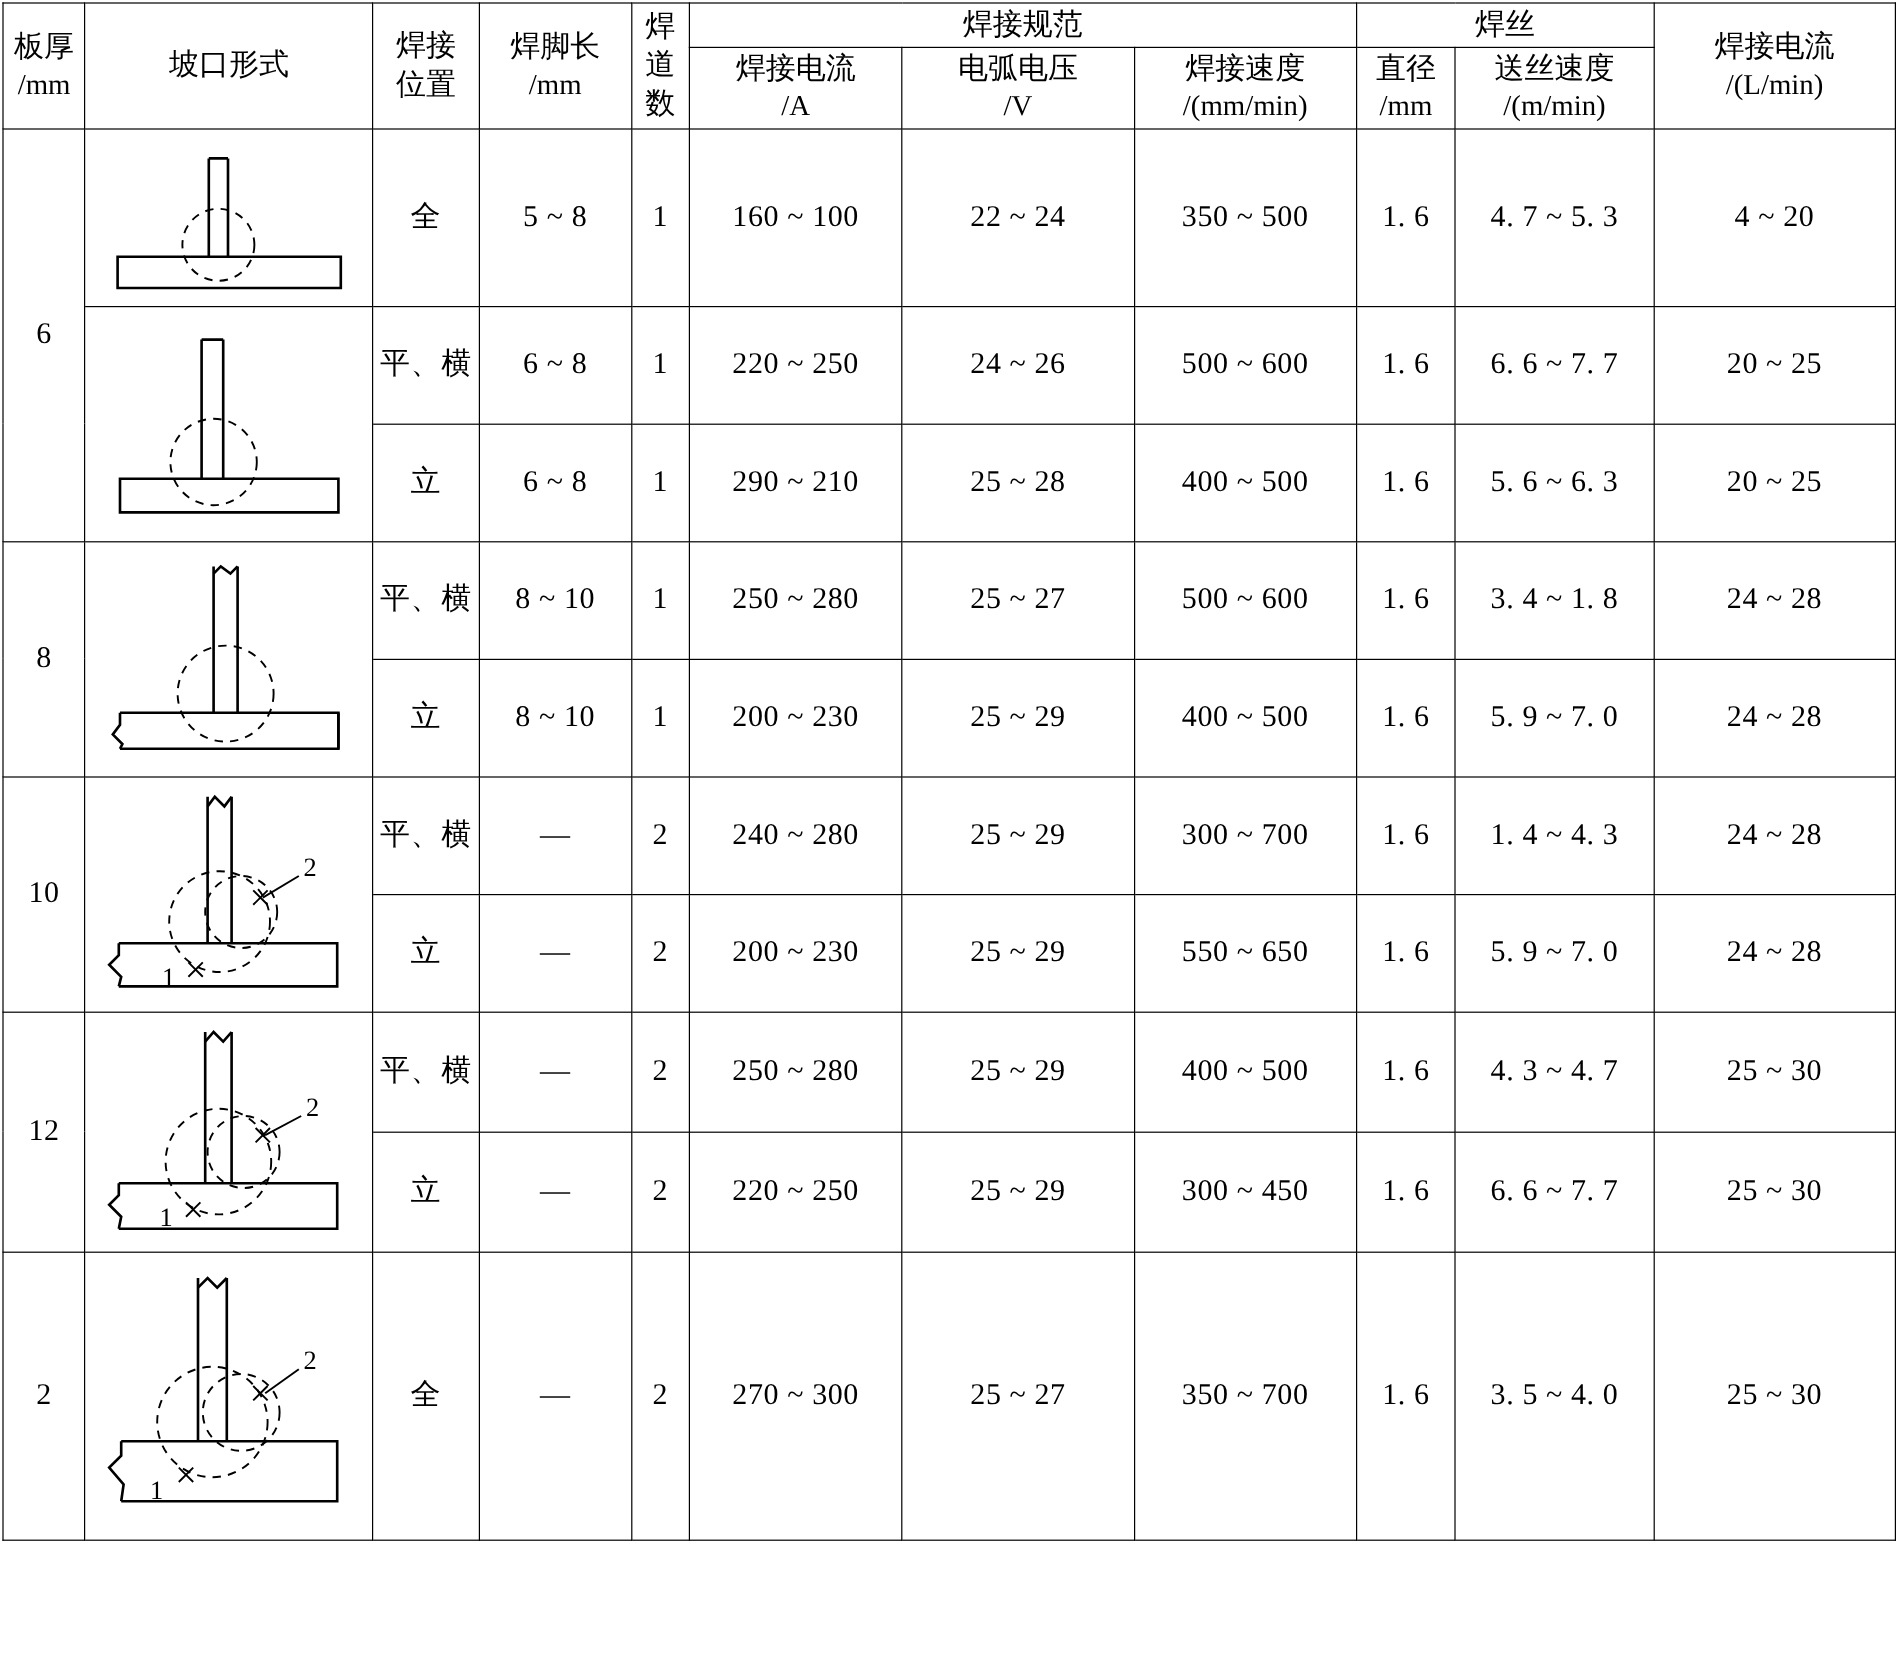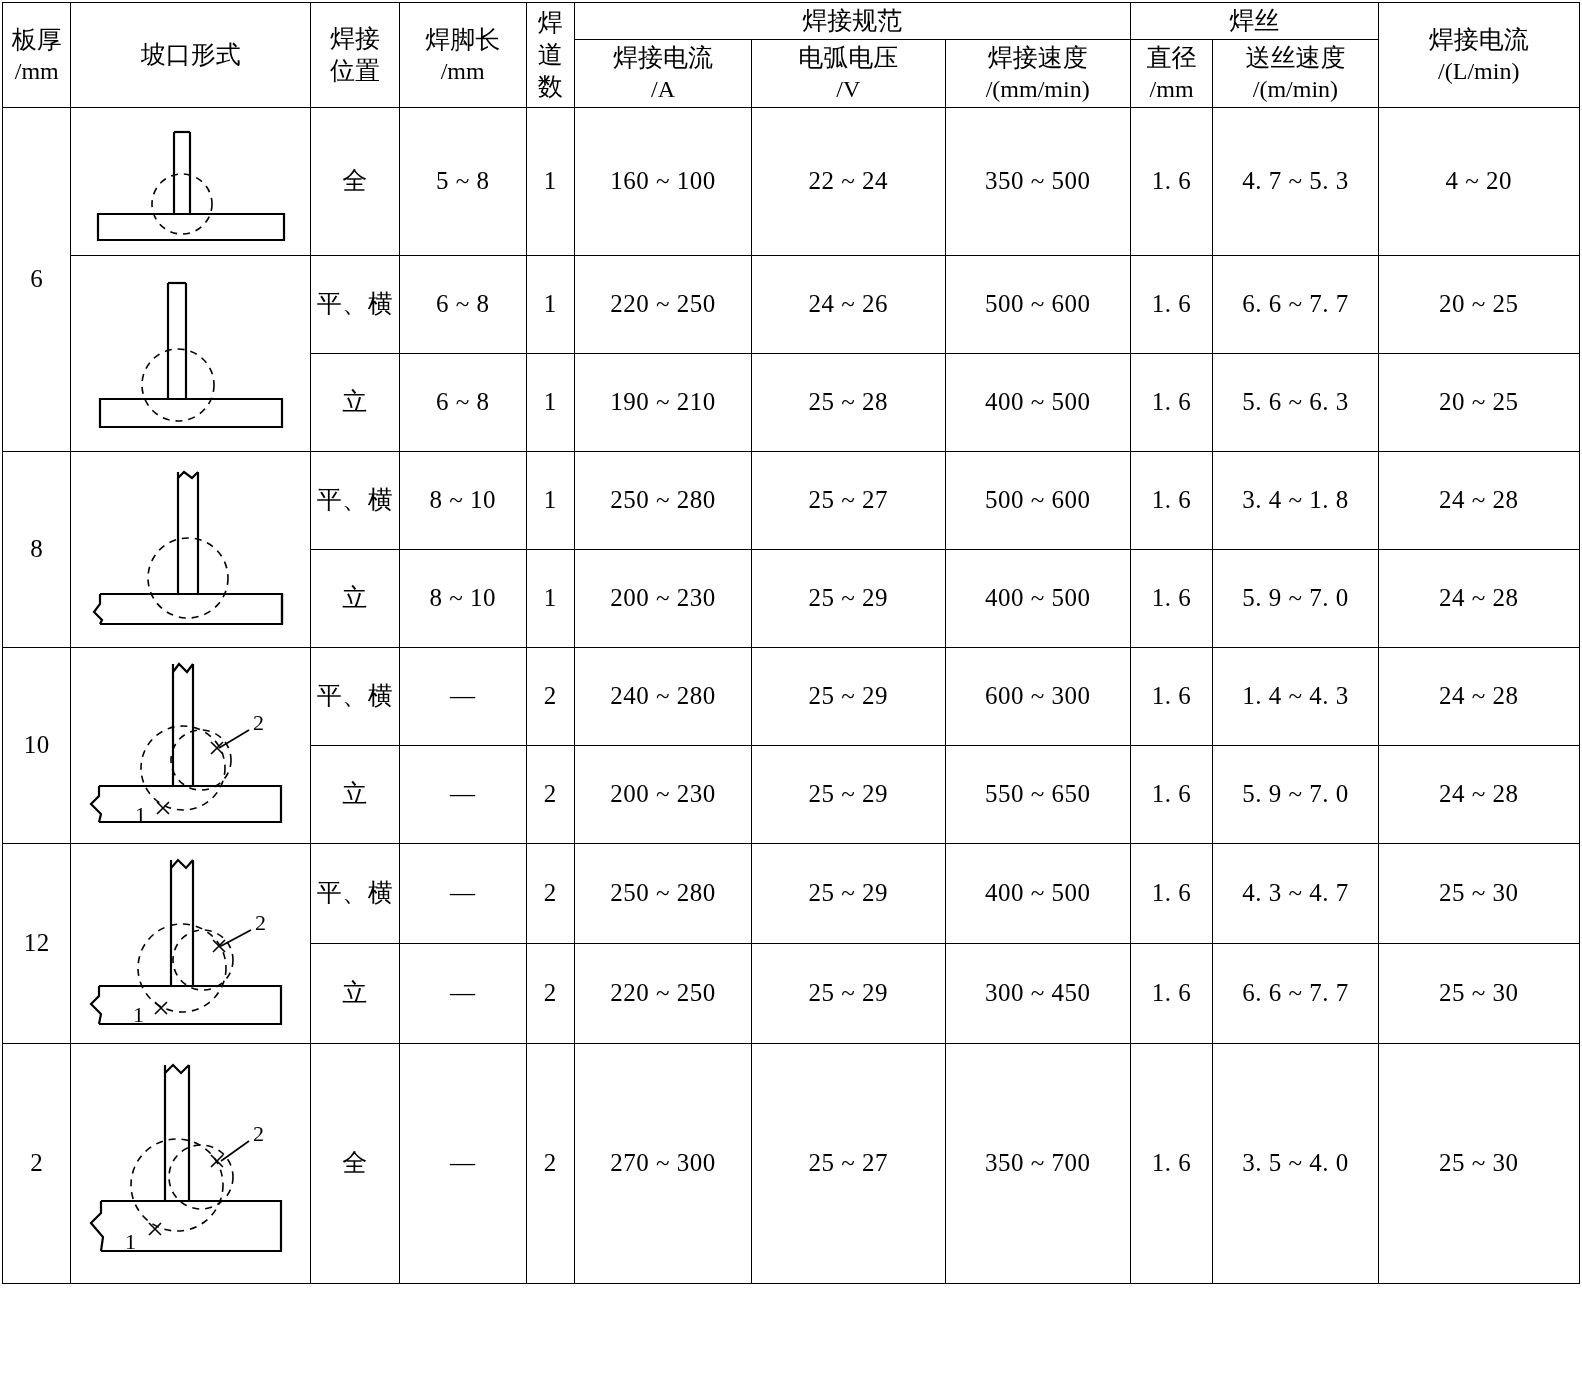--- a/index.html
+++ b/index.html
@@ -184,21 +184,21 @@
       <td class="val">24 ~ 26</td>
       <td class="val">500 ~ 600</td>
       <td class="val">1. 6</td>
       <td class="val">6. 6 ~ 7. 7</td>
       <td class="val">20 ~ 25</td>
     </tr>
     <tr class="row-mid">
       <td class="val">立</td>
       <td class="val">6 ~ 8</td>
       <td class="val">1</td>
-      <td class="val">190 ~ 210</td>
+      <td class="val">290 ~ 210</td>
       <td class="val">25 ~ 28</td>
       <td class="val">400 ~ 500</td>
       <td class="val">1. 6</td>
       <td class="val">5. 6 ~ 6. 3</td>
       <td class="val">20 ~ 25</td>
     </tr>
 
     <tr class="row-mid">
       <td rowspan="2" class="val">8</td>
       <td rowspan="2">
@@ -254,21 +254,21 @@
             <path d="M74 152 L86 164 M86 152 L74 164" stroke="#000" stroke-width="1.6"></path>
             <text x="52" y="172" font-size="22" font-family="Liberation Serif, serif">1</text>
           </svg>
         </div>
       </td>
       <td class="val">平、横</td>
       <td class="val dash">—</td>
       <td class="val">2</td>
       <td class="val">240 ~ 280</td>
       <td class="val">25 ~ 29</td>
-      <td class="val">600 ~ 300</td>
+      <td class="val">300 ~ 700</td>
       <td class="val">1. 6</td>
       <td class="val">1. 4 ~ 4. 3</td>
       <td class="val">24 ~ 28</td>
     </tr>
     <tr class="row-mid">
       <td class="val">立</td>
       <td class="val dash">—</td>
       <td class="val">2</td>
       <td class="val">200 ~ 230</td>
       <td class="val">25 ~ 29</td>

